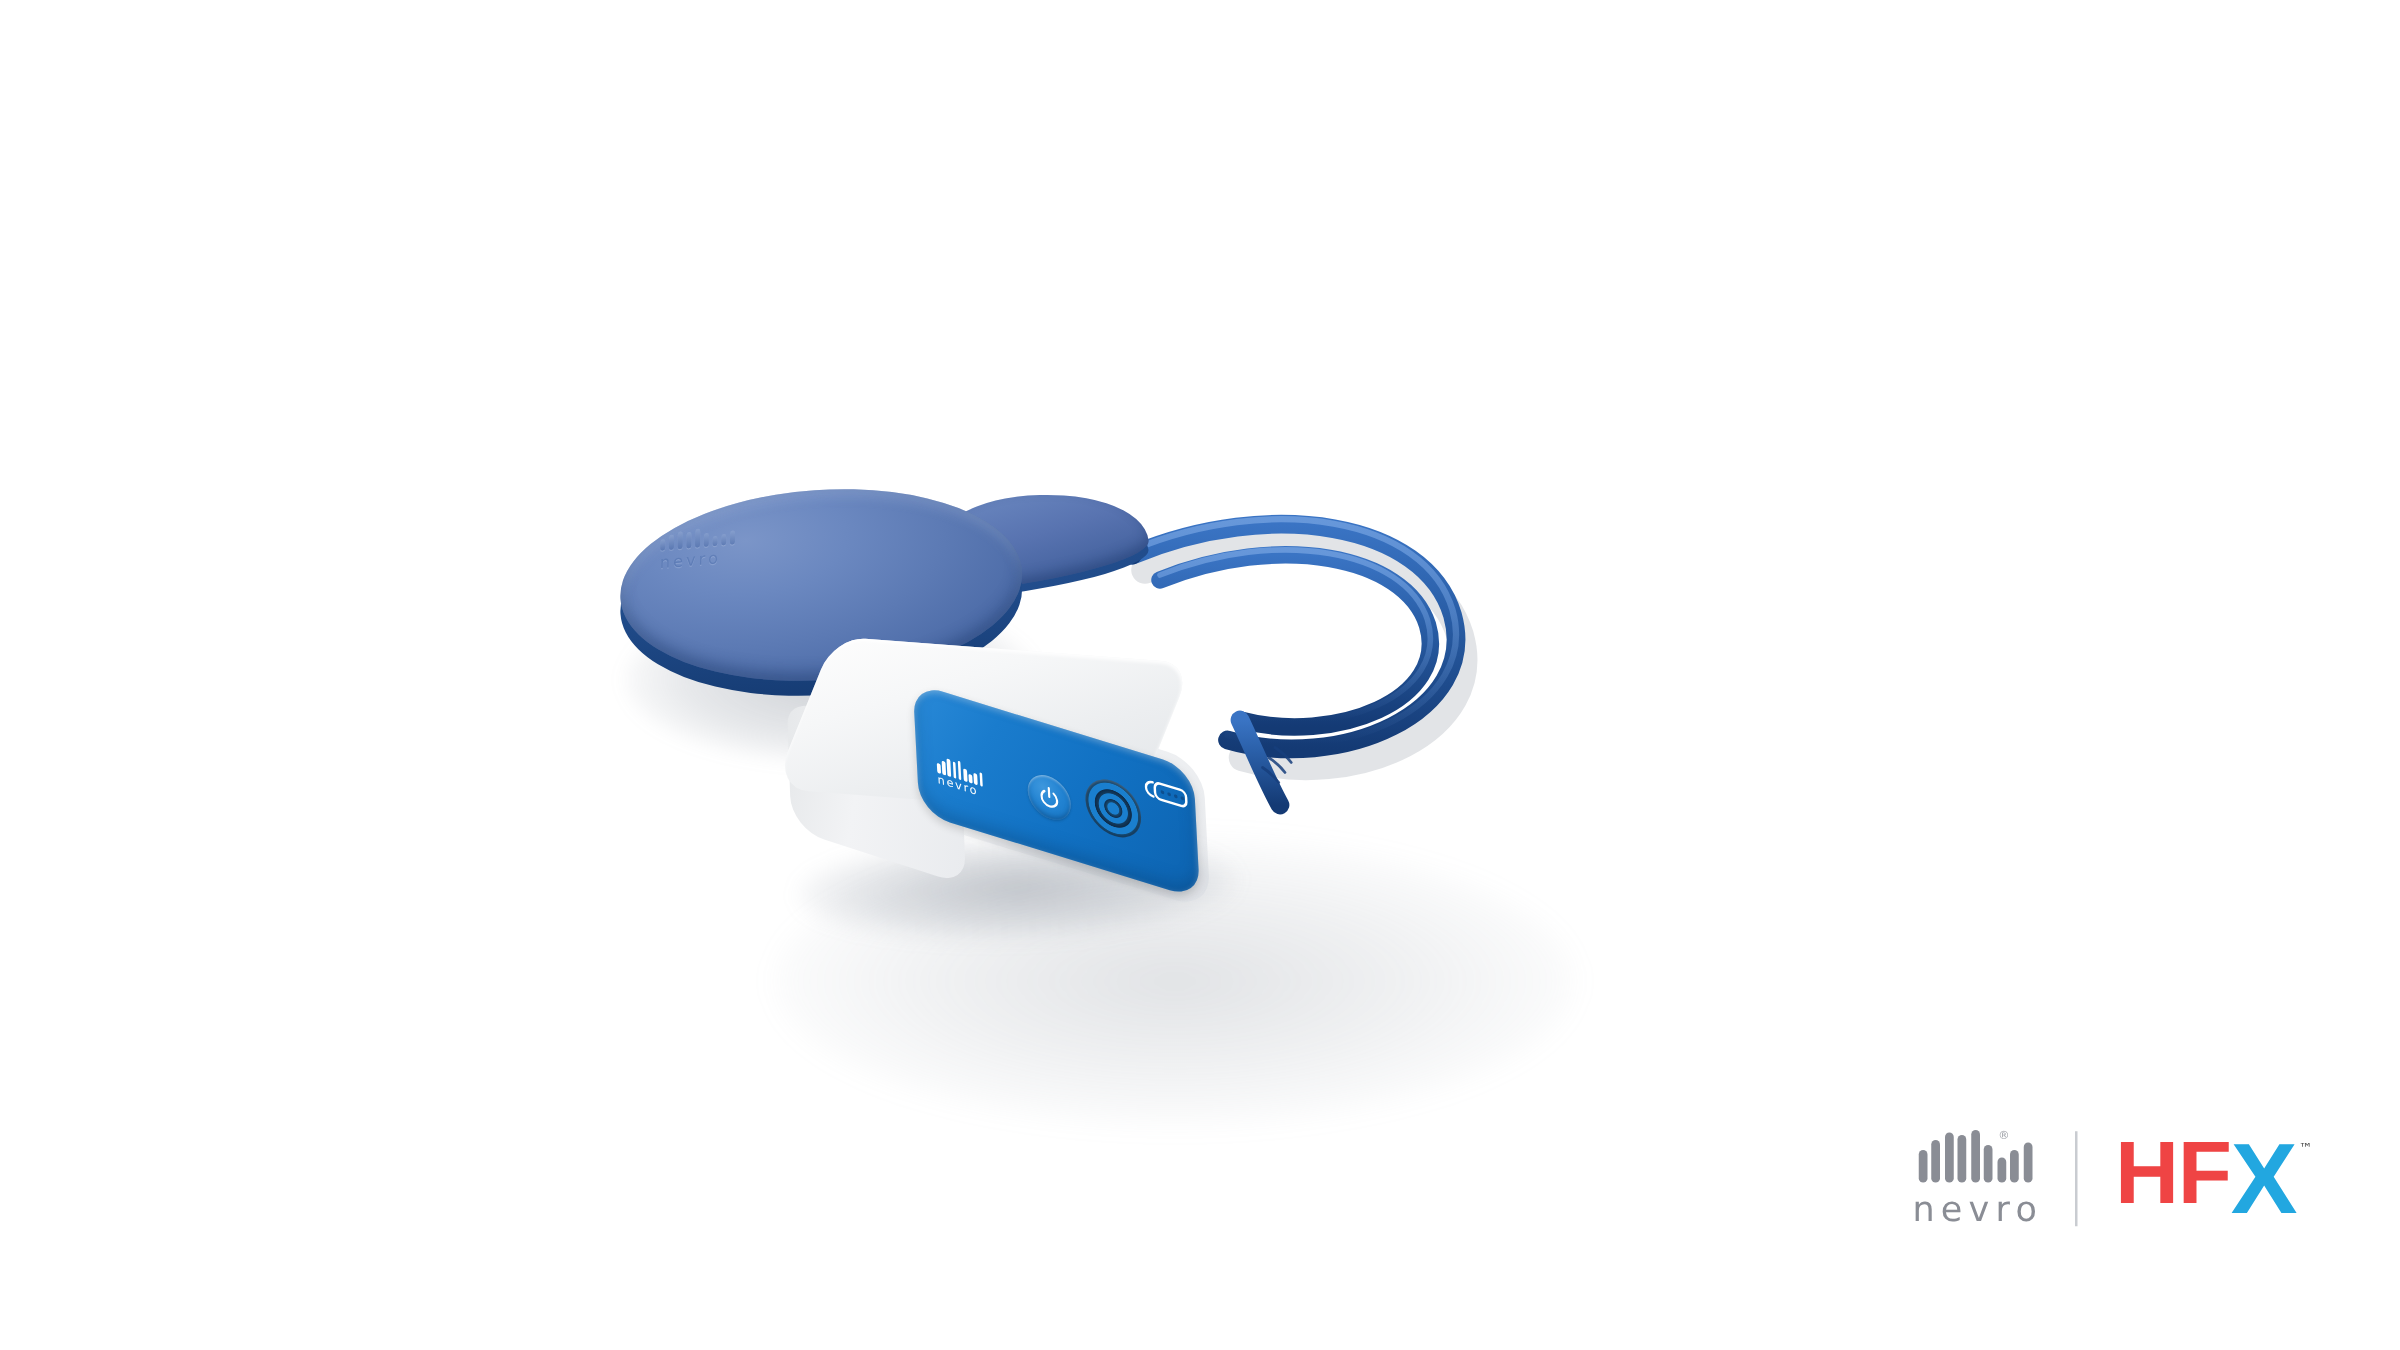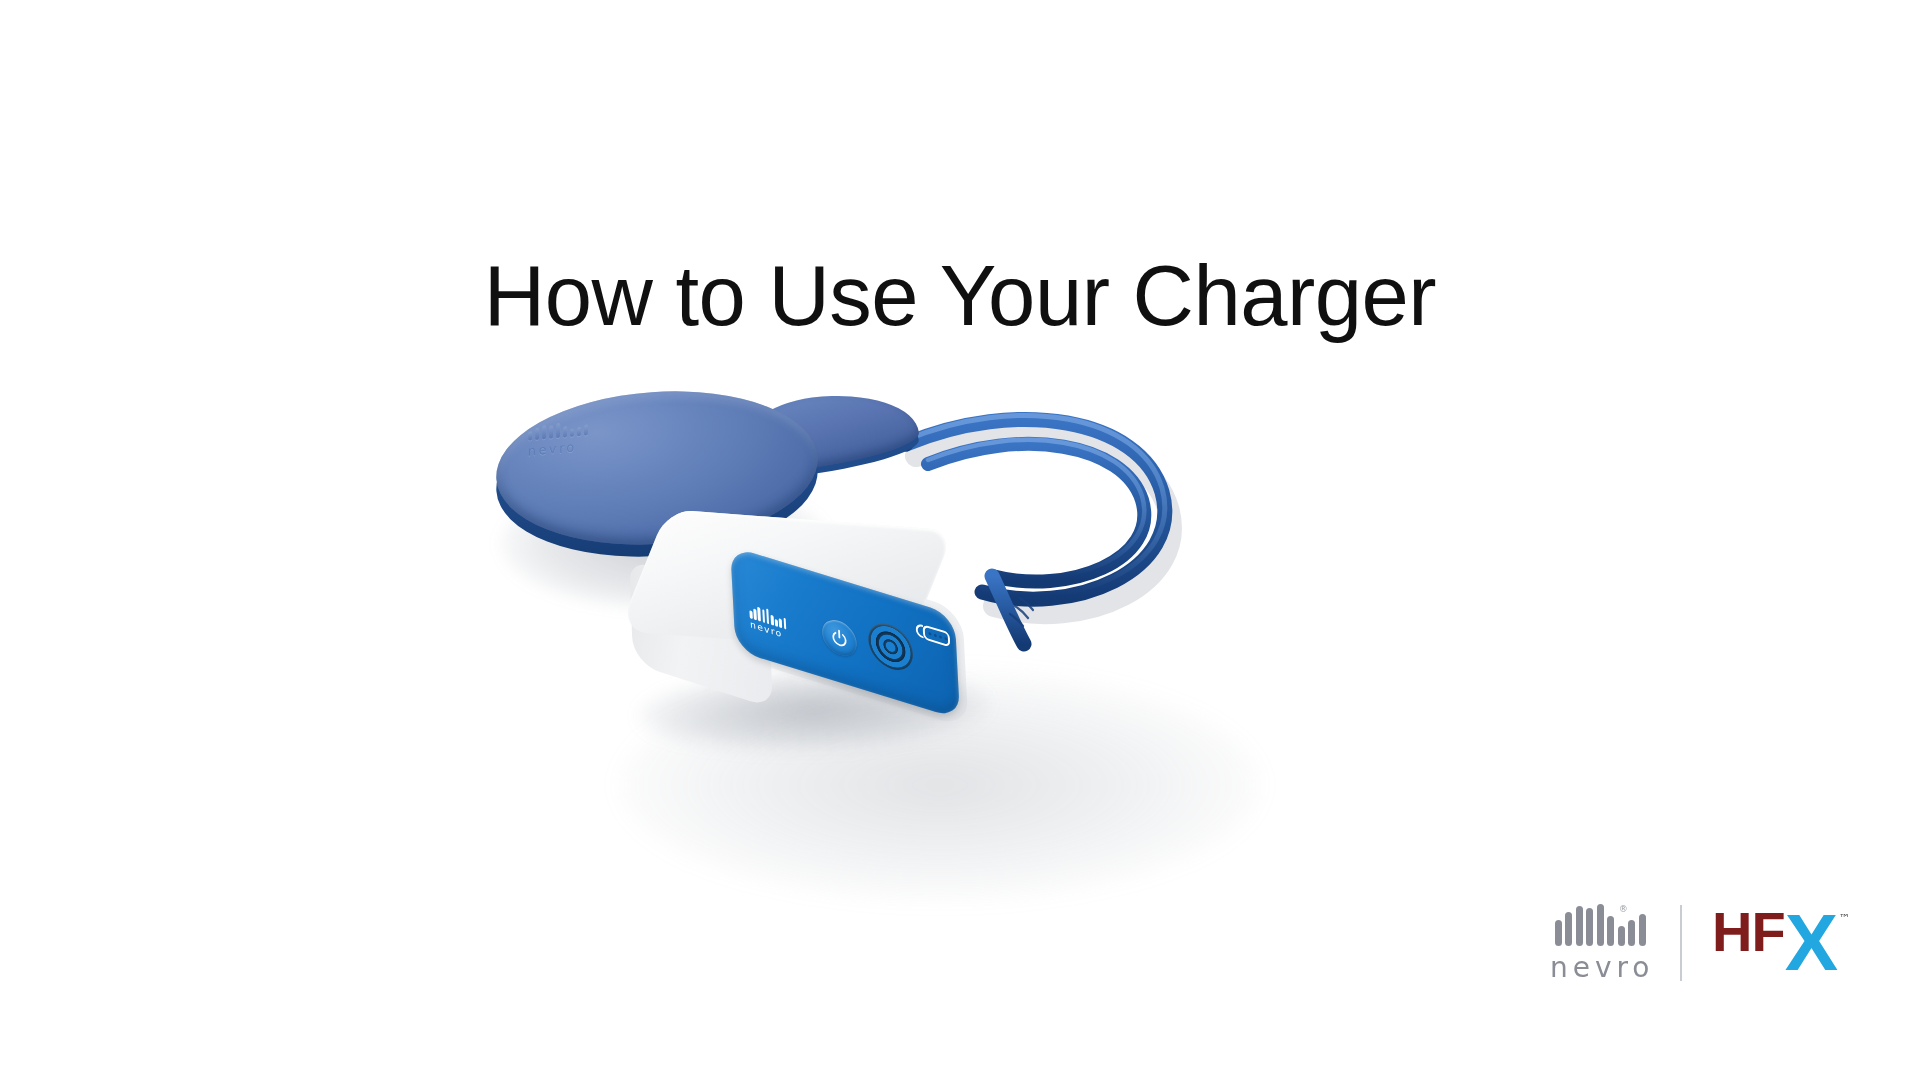--- a/index.html
+++ b/index.html
@@ -393,23 +393,23 @@
   }
   .brand-hfx {
     display: flex;
     align-items: flex-start;
     padding-left: 30px;
     position: relative;
   }
   .brand-hfx .hf {
     font-family: "Liberation Sans", sans-serif;
     font-weight: 700;
-    font-size: 56px;
+    font-size: 71px;
     line-height: 0.92;
-    color: #7f1d1d;
+    color: #ef4444;
     letter-spacing: -1px;
   }
   .brand-hfx .x {
     font-family: "Liberation Sans", sans-serif;
     font-weight: 700;
     font-size: 80px;
     line-height: 0.92;
     color: #22a7e0;
     letter-spacing: -1px;
   }
@@ -419,21 +419,20 @@
     color: #4a4a4a;
     margin-top: 6px;
     margin-left: 2px;
   }
 </style>
 </head>
 <body>
 
 <div class="slide">
 
-  <h1 class="slide-title">How to Use Your Charger</h1>
 
   <div class="product-stage">
 
     <div class="ground-shadow"></div>
 
     <svg class="cable-svg" viewBox="0 0 560 340">
       <defs>
         <linearGradient id="cabGrad" x1="0" y1="0" x2="0" y2="1">
           <stop offset="0%" stop-color="#3a74c4"></stop>
           <stop offset="38%" stop-color="#2a5fa8"></stop>

